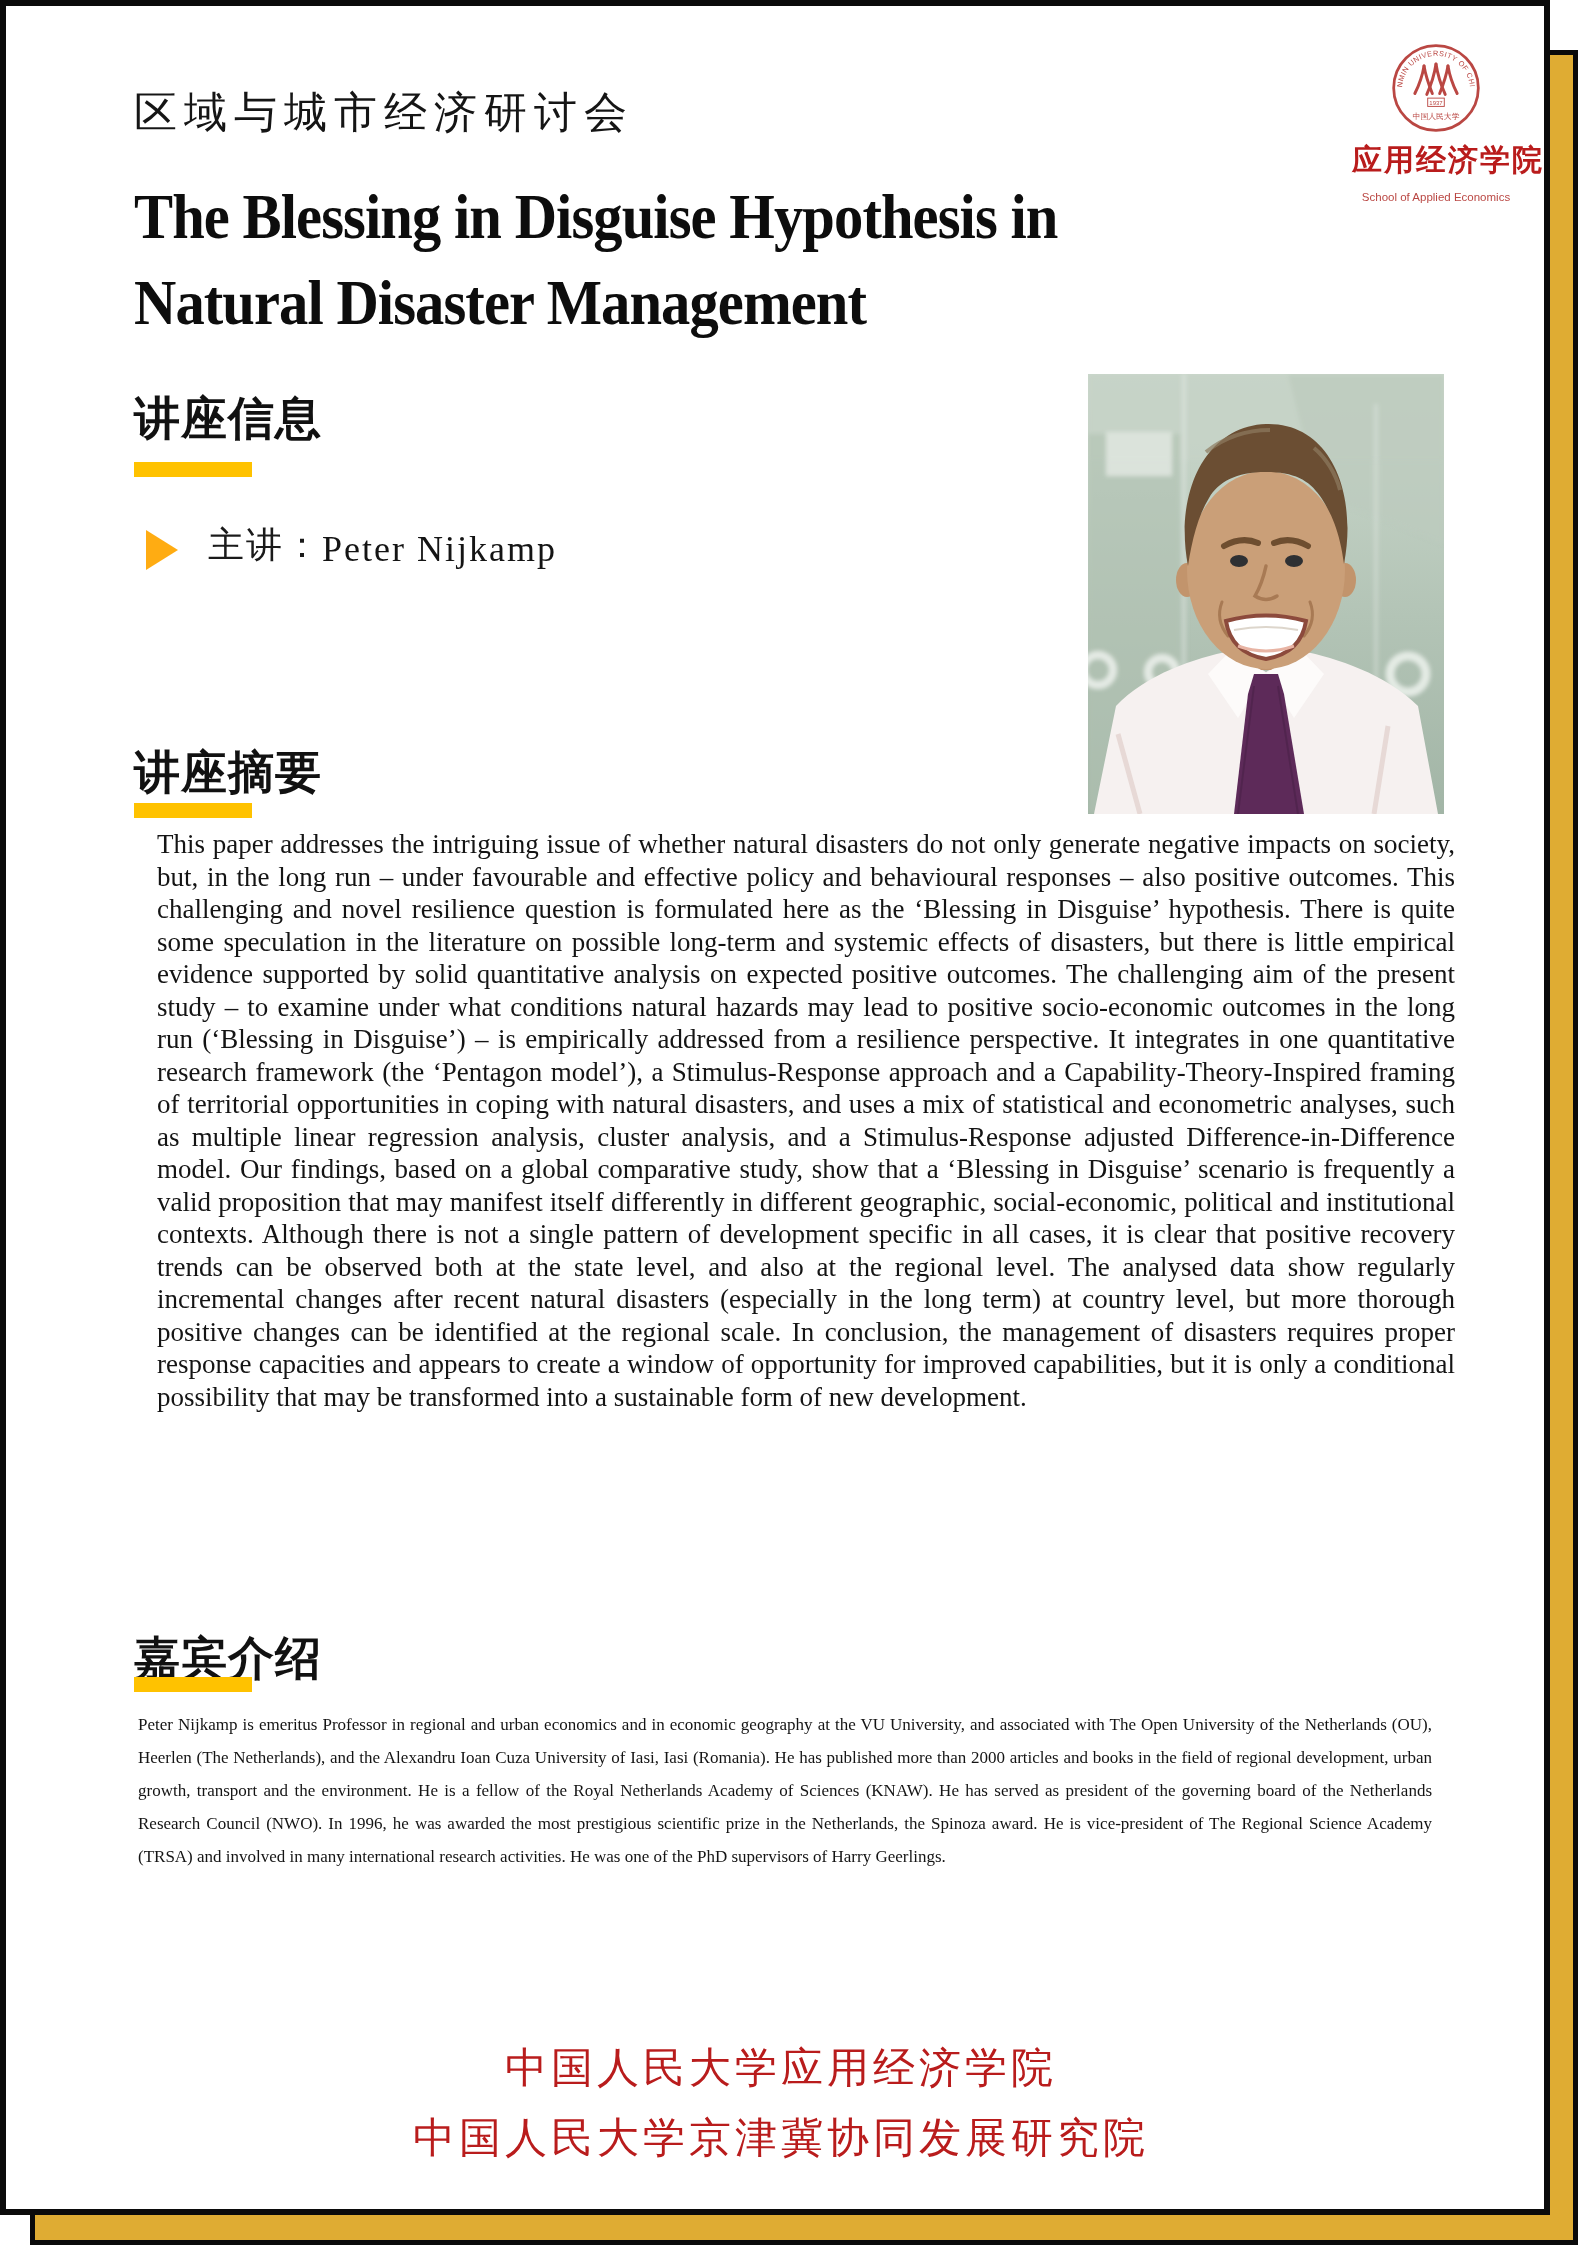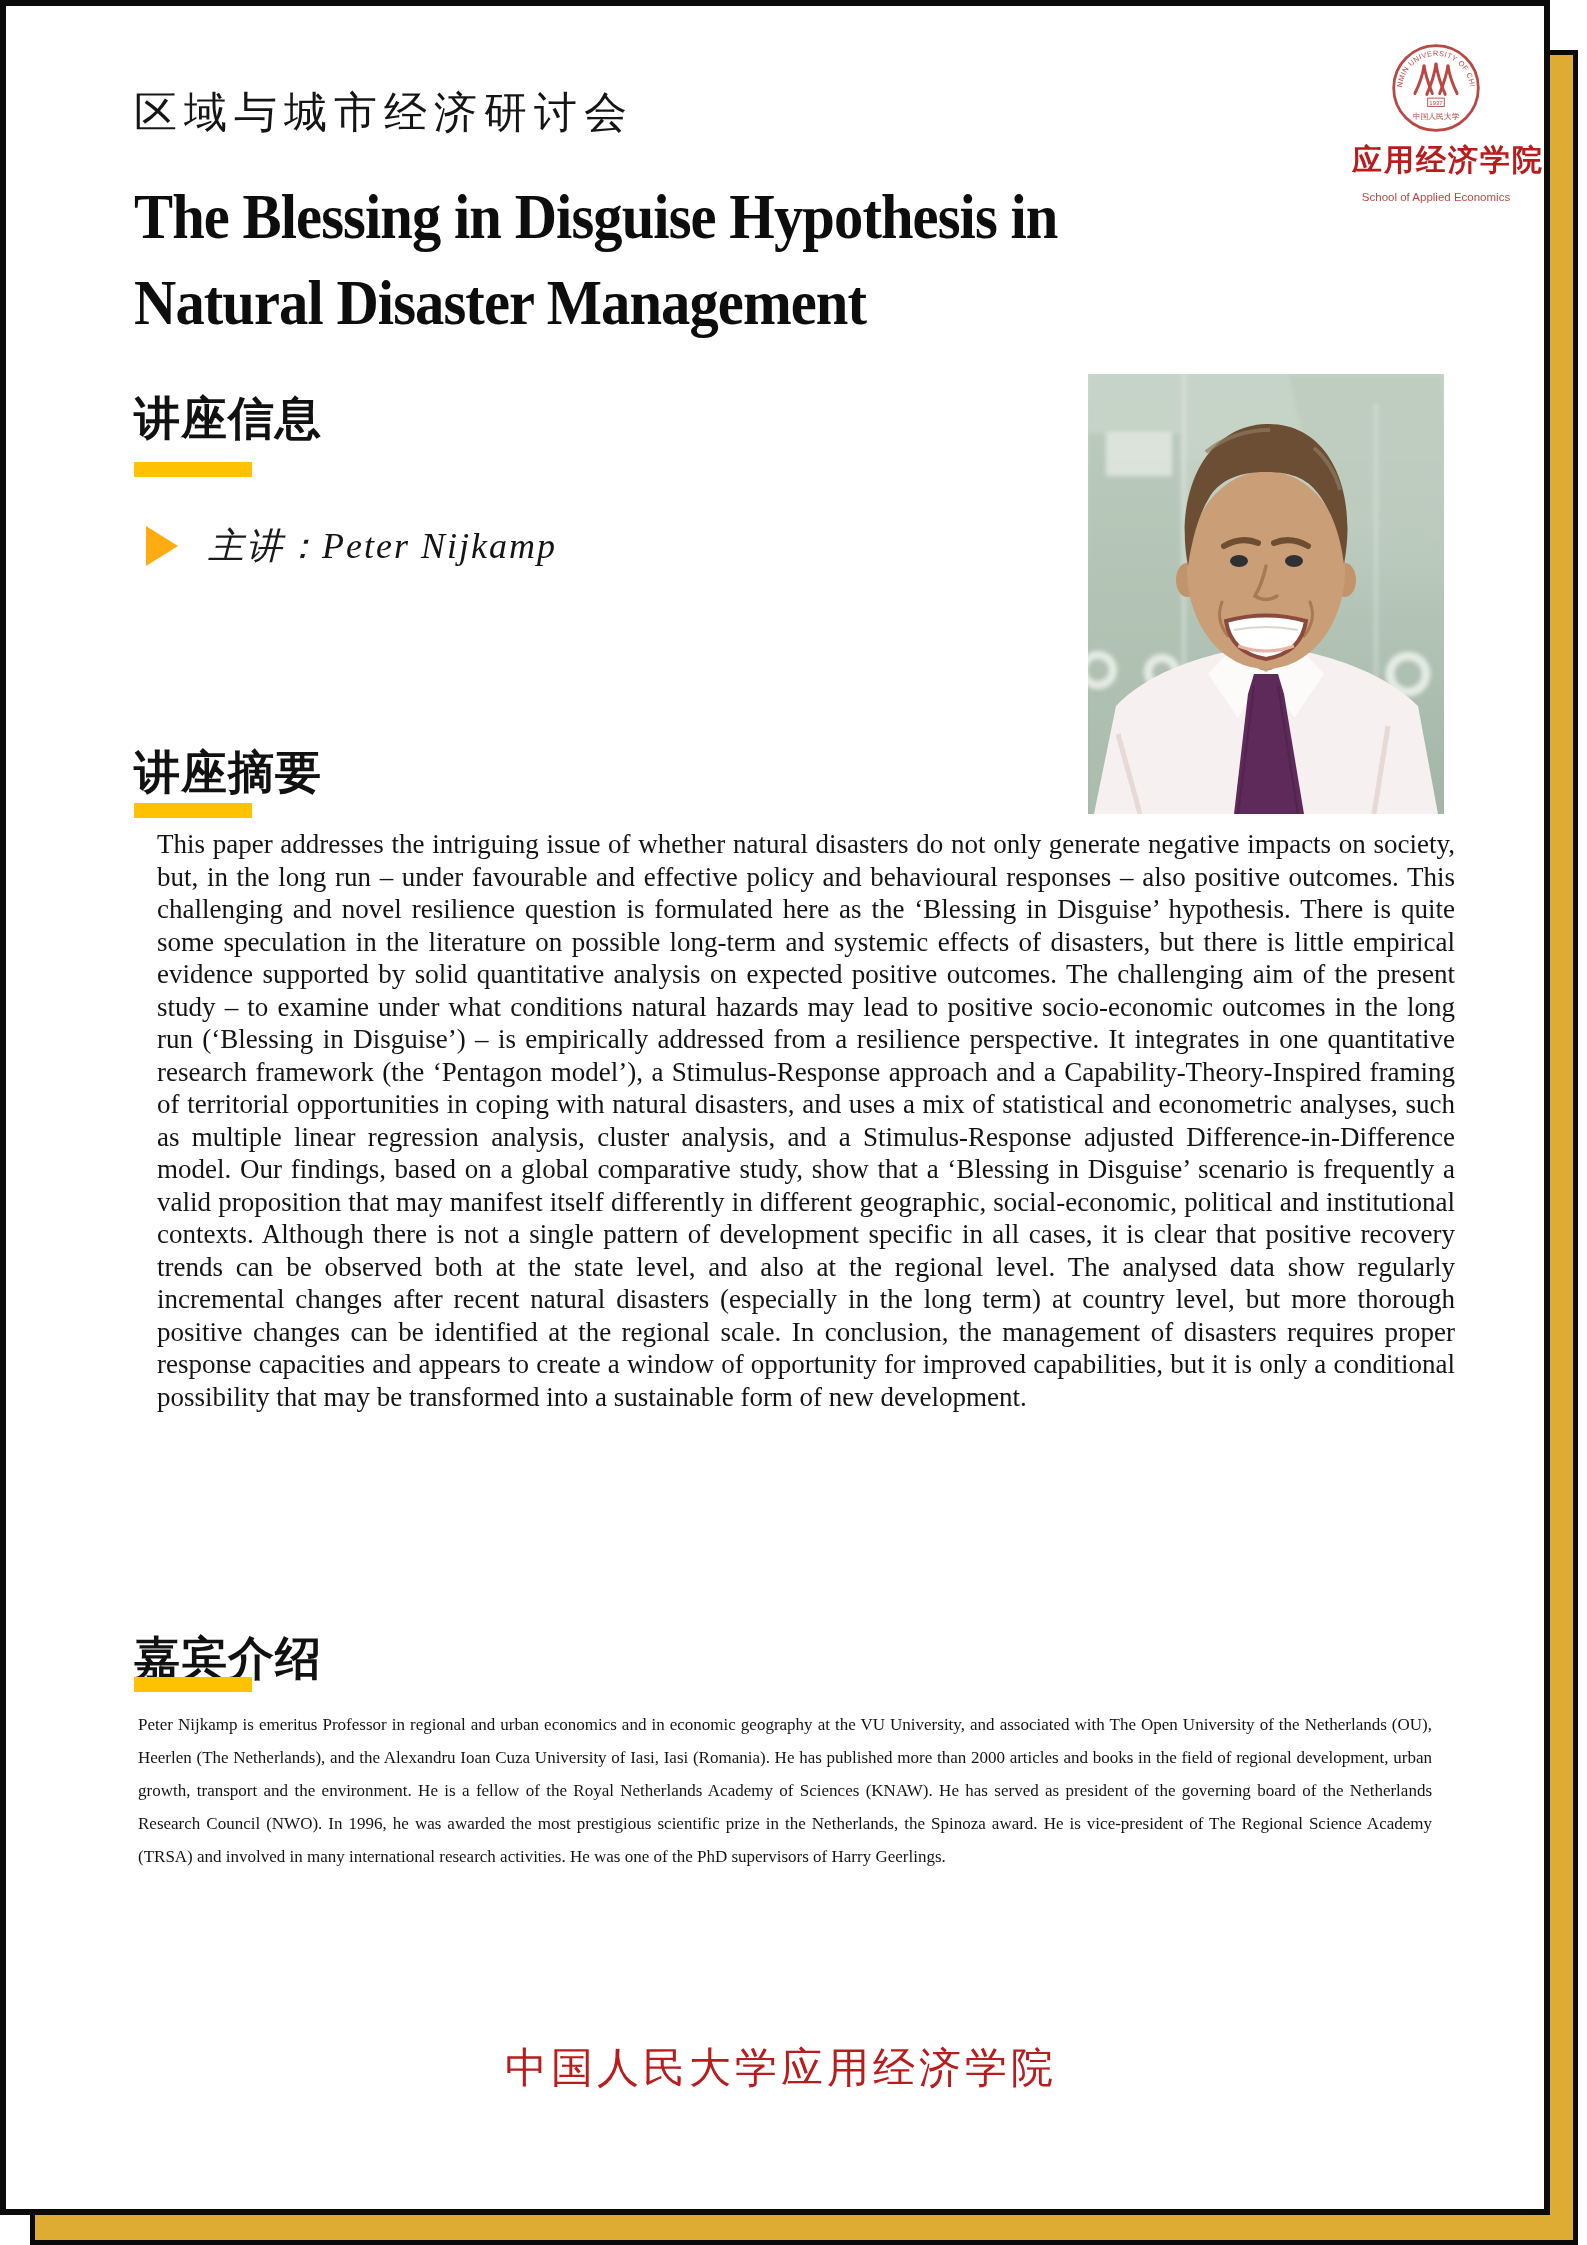--- a/index.html
+++ b/index.html
@@ -50,21 +50,21 @@
   .heading-info{top:382px;}
   .heading-abstract{top:736px;}
   .heading-bio{top:1622px;}
   .accent-bar{
     position:absolute;left:128px;width:118px;height:15px;background:#FFC200;
   }
   .bar-info{top:456px;}
   .bar-abstract{top:797px;}
   .bar-bio{top:1671px;}
   .info-list{position:absolute;left:140px;top:516px;}
-  .info-row{display:flex;align-items:center;height:48px;margin-bottom:26px;font-style:italic;}
+  .info-row{display:flex;align-items:flex-end;height:48px;margin-bottom:26px;}
   .tri{
     width:0;height:0;border-top:20px solid transparent;border-bottom:20px solid transparent;
     border-left:32px solid #FFAC12;margin-right:30px;flex:0 0 auto;
   }
   .info-label{
     font-family:"Liberation Sans", sans-serif;font-size:36px;color:#1a1a1a;
     letter-spacing:2px;white-space:nowrap;
   }
   .info-value{
     font-family:"Liberation Serif", serif;font-size:36px;color:#141414;
@@ -190,14 +190,15 @@
   <div class="accent-bar bar-abstract"></div>
 
   <div class="body-text abstract-text">This paper addresses the intriguing issue of whether natural disasters do not only generate negative impacts on society, but, in the long run – under favourable and effective policy and behavioural responses – also positive outcomes. This challenging and novel resilience question is formulated here as the ‘Blessing in Disguise’ hypothesis. There is quite some speculation in the literature on possible long-term and systemic effects of disasters, but there is little empirical evidence supported by solid quantitative analysis on expected positive outcomes. The challenging aim of the present study – to examine under what conditions natural hazards may lead to positive socio-economic outcomes in the long run (‘Blessing in Disguise’) – is empirically addressed from a resilience perspective. It integrates in one quantitative research framework (the ‘Pentagon model’), a Stimulus-Response approach and a Capability-Theory-Inspired framing of territorial opportunities in coping with natural disasters, and uses a mix of statistical and econometric analyses, such as multiple linear regression analysis, cluster analysis, and a Stimulus-Response adjusted Difference-in-Difference model. Our findings, based on a global comparative study, show that a ‘Blessing in Disguise’ scenario is frequently a valid proposition that may manifest itself differently in different geographic, social-economic, political and institutional contexts. Although there is not a single pattern of development specific in all cases, it is clear that positive recovery trends can be observed both at the state level, and also at the regional level. The analysed data show regularly incremental changes after recent natural disasters (especially in the long term) at country level, but more thorough positive changes can be identified at the regional scale. In conclusion, the management of disasters requires proper response capacities and appears to create a window of opportunity for improved capabilities, but it is only a conditional possibility that may be transformed into a sustainable form of new development.</div>
 
   <div class="section-heading heading-bio">嘉宾介绍</div>
   <div class="accent-bar bar-bio"></div>
 
   <div class="body-text bio-text">Peter Nijkamp is emeritus Professor in regional and urban economics and in economic geography at the VU University, and associated with The Open University of the Netherlands (OU), Heerlen (The Netherlands), and the Alexandru Ioan Cuza University of Iasi, Iasi (Romania). He has published more than 2000 articles and books in the field of regional development, urban growth, transport and the environment. He is a fellow of the Royal Netherlands Academy of Sciences (KNAW). He has served as president of the governing board of the Netherlands Research Council (NWO). In 1996, he was awarded the most prestigious scientific prize in the Netherlands, the Spinoza award.  He is vice-president of The Regional Science Academy (TRSA) and involved in many international research activities. He was one of the PhD supervisors of Harry Geerlings.</div>
 
   <div class="footer-line footer-1">中国人民大学应用经济学院</div>
+  <div class="footer-line footer-2">中国人民大学京津冀协同发展研究院</div>
 
 </div>
 
 </body></html>

